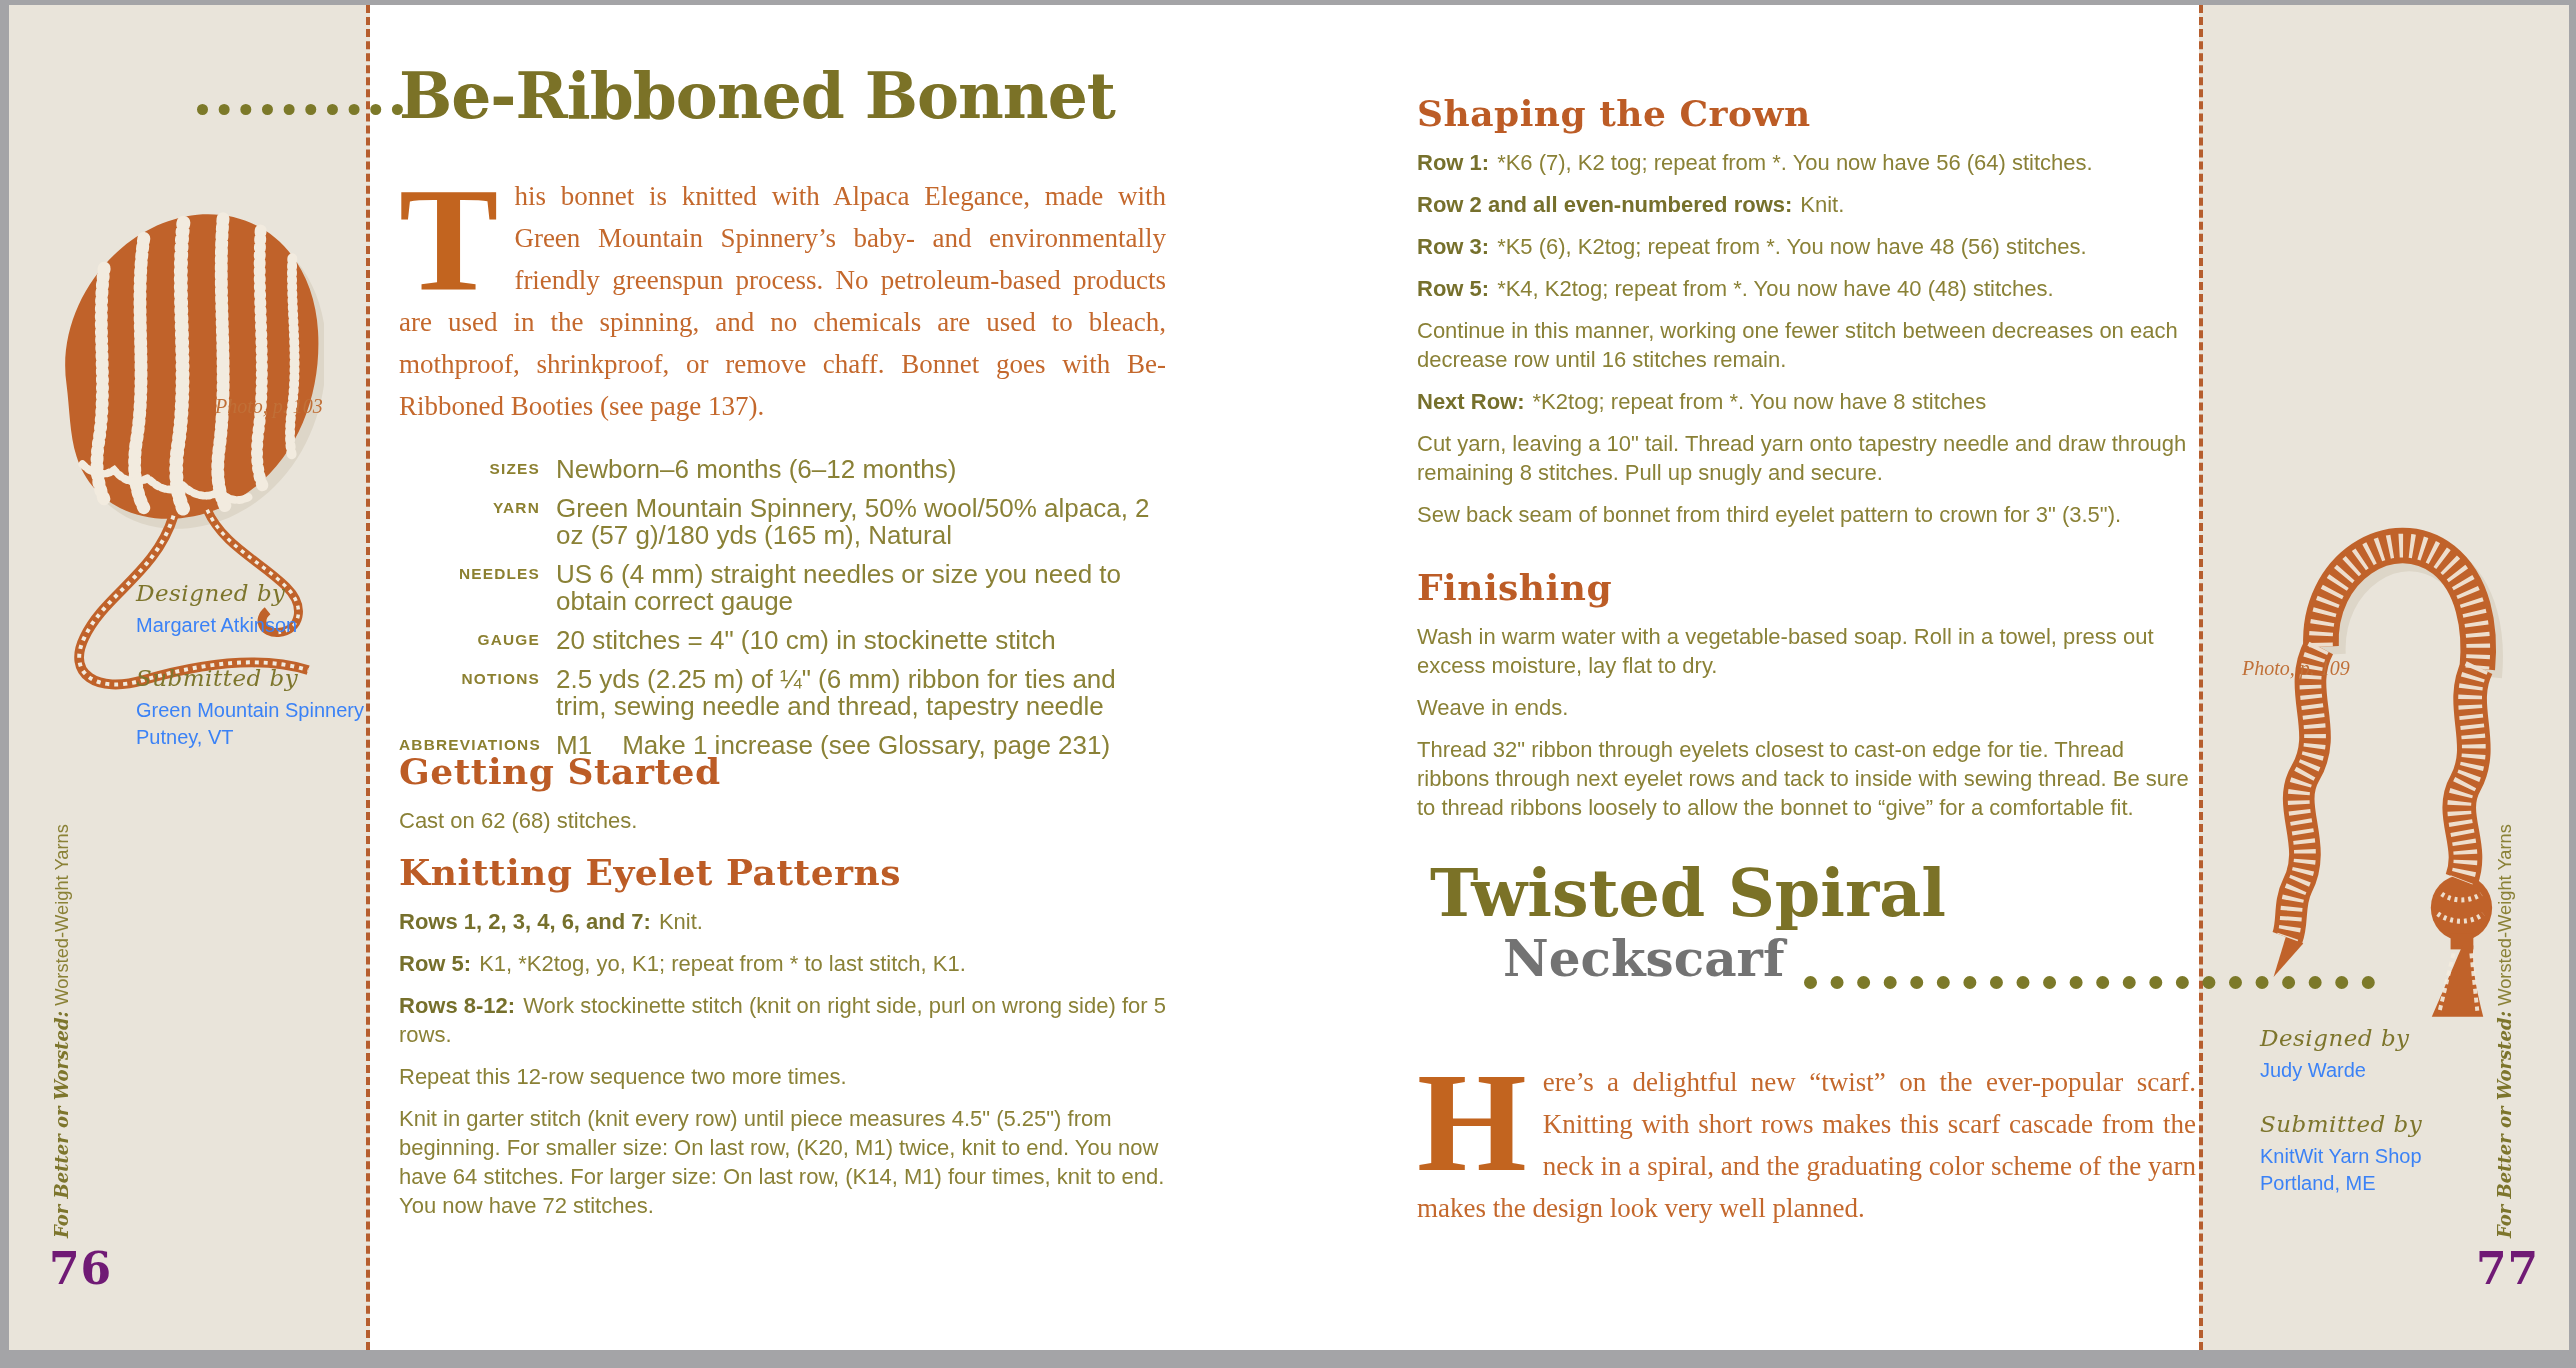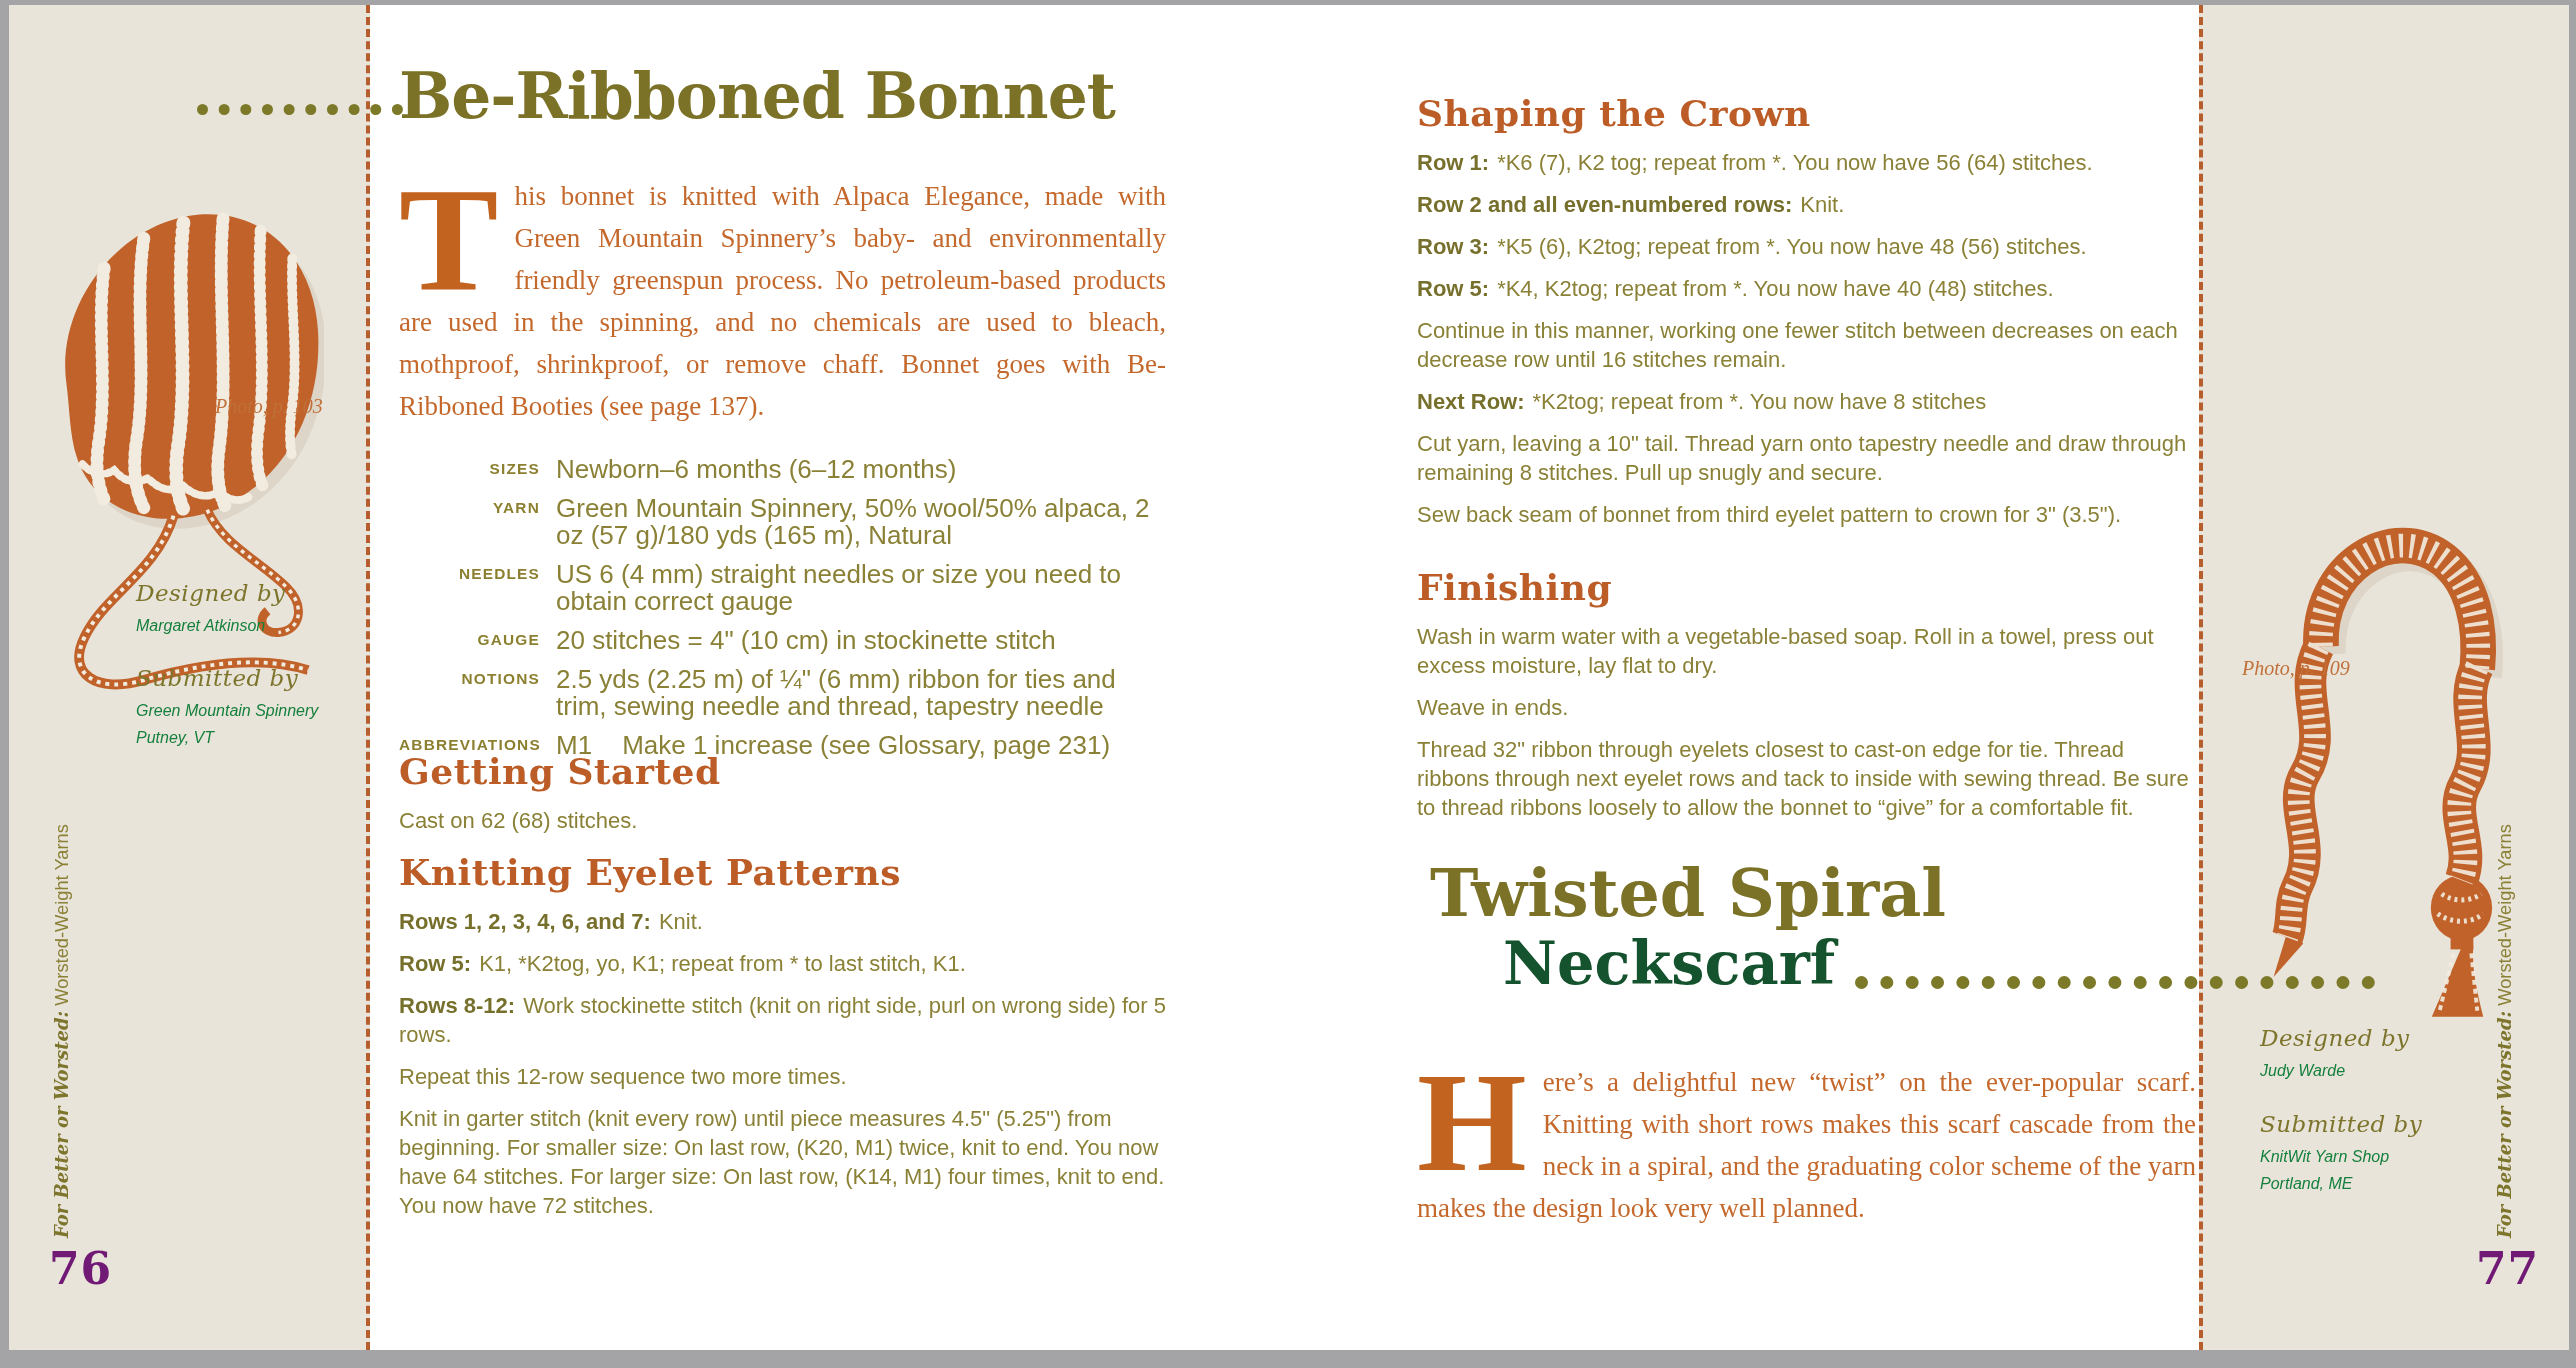--- a/index.html
+++ b/index.html
@@ -37,36 +37,36 @@
   .col-block { position:absolute; }
   .instr { color:#8a8136; font-size:22px; line-height:29px; margin-bottom:13px; }
   .instr .ilabel { color:#76702c; font-weight:bold; margin-right:8px; }
   .sec-head { margin-bottom:14px; }
 
   .photo-caption { position:absolute; font-family:"Liberation Serif", serif; font-style:italic;
                    color:#c07038; font-size:20px; z-index:4; }
   .credit { position:absolute; z-index:4; }
   .credit .script { font-family:"DejaVu Serif", serif; font-style:italic; font-weight:normal;
                     color:#7d752c; font-size:23px; letter-spacing:0.5px; display:block; margin-bottom:6px; }
-  .credit .plain { color:#15803d; font-size:16px; line-height:27px; display:block;font-style:italic; }
+  .credit .plain { color:#3b82f6; font-size:20px; line-height:27px; display:block; }
 
   .side-caption { position:absolute; writing-mode:vertical-rl; transform:rotate(180deg);
                   white-space:nowrap; z-index:4; }
   .side-caption .script { font-family:"DejaVu Serif", serif; font-style:italic; font-weight:bold;
                           color:#7d752c; font-size:18px; }
   .side-caption .plain { color:#8a8136; font-size:18.3px; }
 
   .page-num { position:absolute; font-family:"DejaVu Serif", serif; color:#701a75;
               font-size:44px; font-weight:bold; letter-spacing:1px; z-index:4; }
 
   .scarf-title-1 { position:absolute; left:1421px; top:850px; color:#7b7227; font-size:65px;
                    letter-spacing:0px; z-index:5; }
   .scarf-title-2 { position:absolute; left:1494px; top:929px; width:872px; display:flex;
                    align-items:flex-start; z-index:5; }
-  .scarf-title-2 .t2 { color:#14532d; font-size:59px; line-height:1; }
+  .scarf-title-2 .t2 { color:#737373; font-size:50px; line-height:1; }
   .scarf-title-2 .leader { flex:1; margin-left:20px; margin-top:42px; border-top-width:13px; }
 
   svg .rust { fill:#c0622a; }
   .illus { position:absolute; z-index:3; }
 </style>
 </head>
 <body>
 
 <div class="stage">
   <div class="spread">

